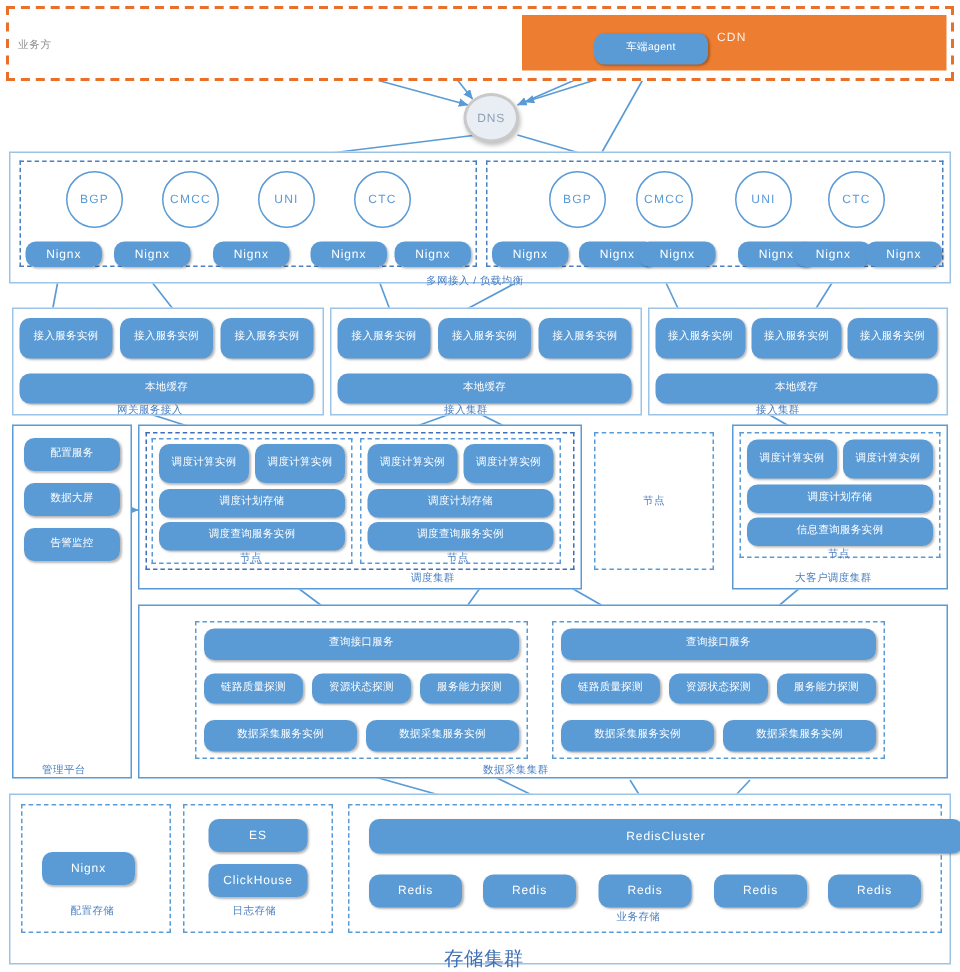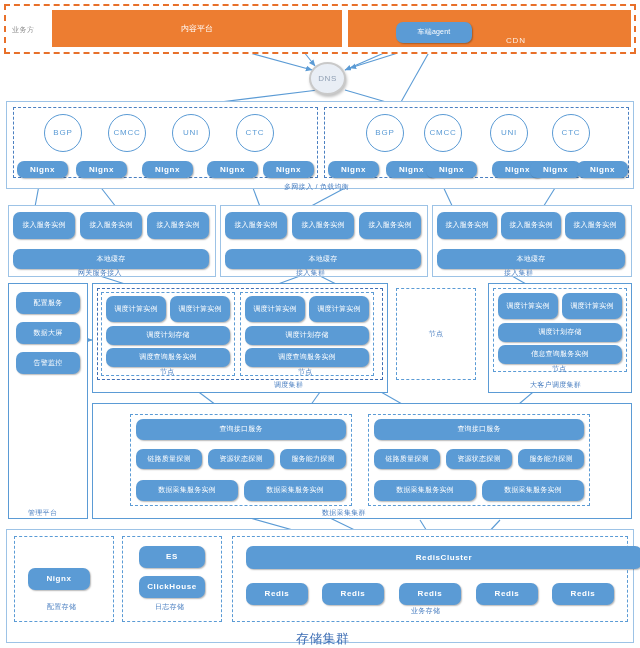--- a/index.html
+++ b/index.html
@@ -8,21 +8,21 @@
   .abs{position:absolute;box-sizing:border-box;}
 
   
   .node{
     background:#5b9bd5;color:#ffffff;border-radius:7px;
     display:flex;align-items:center;justify-content:center;text-align:center;
     font-size:7px;line-height:1.15;letter-spacing:.2px;
     box-shadow:1px 1px 1.5px rgba(0,0,0,.28);
     padding:1px 2px;
   }
-  .node.en{font-size:8px;letter-spacing:.6px;font-weight:bold;}
+  .node.en{font-size:8px;letter-spacing:.6px;}
 
   
   .circ{
     border:1.3px solid #5b9bd5;border-radius:50%;background:#ffffff;color:#5b9bd5;
     display:flex;align-items:center;justify-content:center;text-align:center;
     font-size:8px;letter-spacing:.8px;line-height:1.05;
   }
   .dns{
     border:2px solid #c9c9c9;border-radius:50%;
     background:#e9eef5;color:#8f9fb3;
@@ -116,26 +116,23 @@
       <path d="M470,578 L575,592"></path>
 
       <path d="M70,340 L92,340"></path>
     </g>
   </svg>
 
   <div class="abs orange-dash" style="left:4px;top:4px;width:632px;height:50px;"></div>
 
   <div class="abs side-label" style="left:12px;top:25px;">业务方</div>
 
-  <div class="abs orange-box" style="left:52px;top:10px;width:290px;height:37px;display:flex;align-items:center;justify-content:center;">
-    <span class="cap-orange">内容平台</span>
-  </div>
 
   <div class="abs orange-box" style="left:348px;top:10px;width:283px;height:37px;"></div>
-  <div class="abs cdn-label" style="left:478px;top:36px;margin-left:28px;">CDN</div>
+  <div class="abs cdn-label" style="left:478px;top:20px;">CDN</div>
 
   <div class="abs node" style="left:396px;top:22px;width:76px;height:21px;">车端agent</div>
 
   <div class="abs dns" style="left:309px;top:62px;width:37px;height:33px;">DNS</div>
 
   <div class="abs solid-thin" style="left:6px;top:101px;width:628px;height:88px;"></div>
 
   <div class="abs dash-blue" style="left:13px;top:107px;width:305px;height:71px;"></div>
   <div class="abs circ" style="left:44px;top:114px;width:38px;height:38px;">BGP</div>
   <div class="abs circ" style="left:108px;top:114px;width:38px;height:38px;">CMCC</div>

